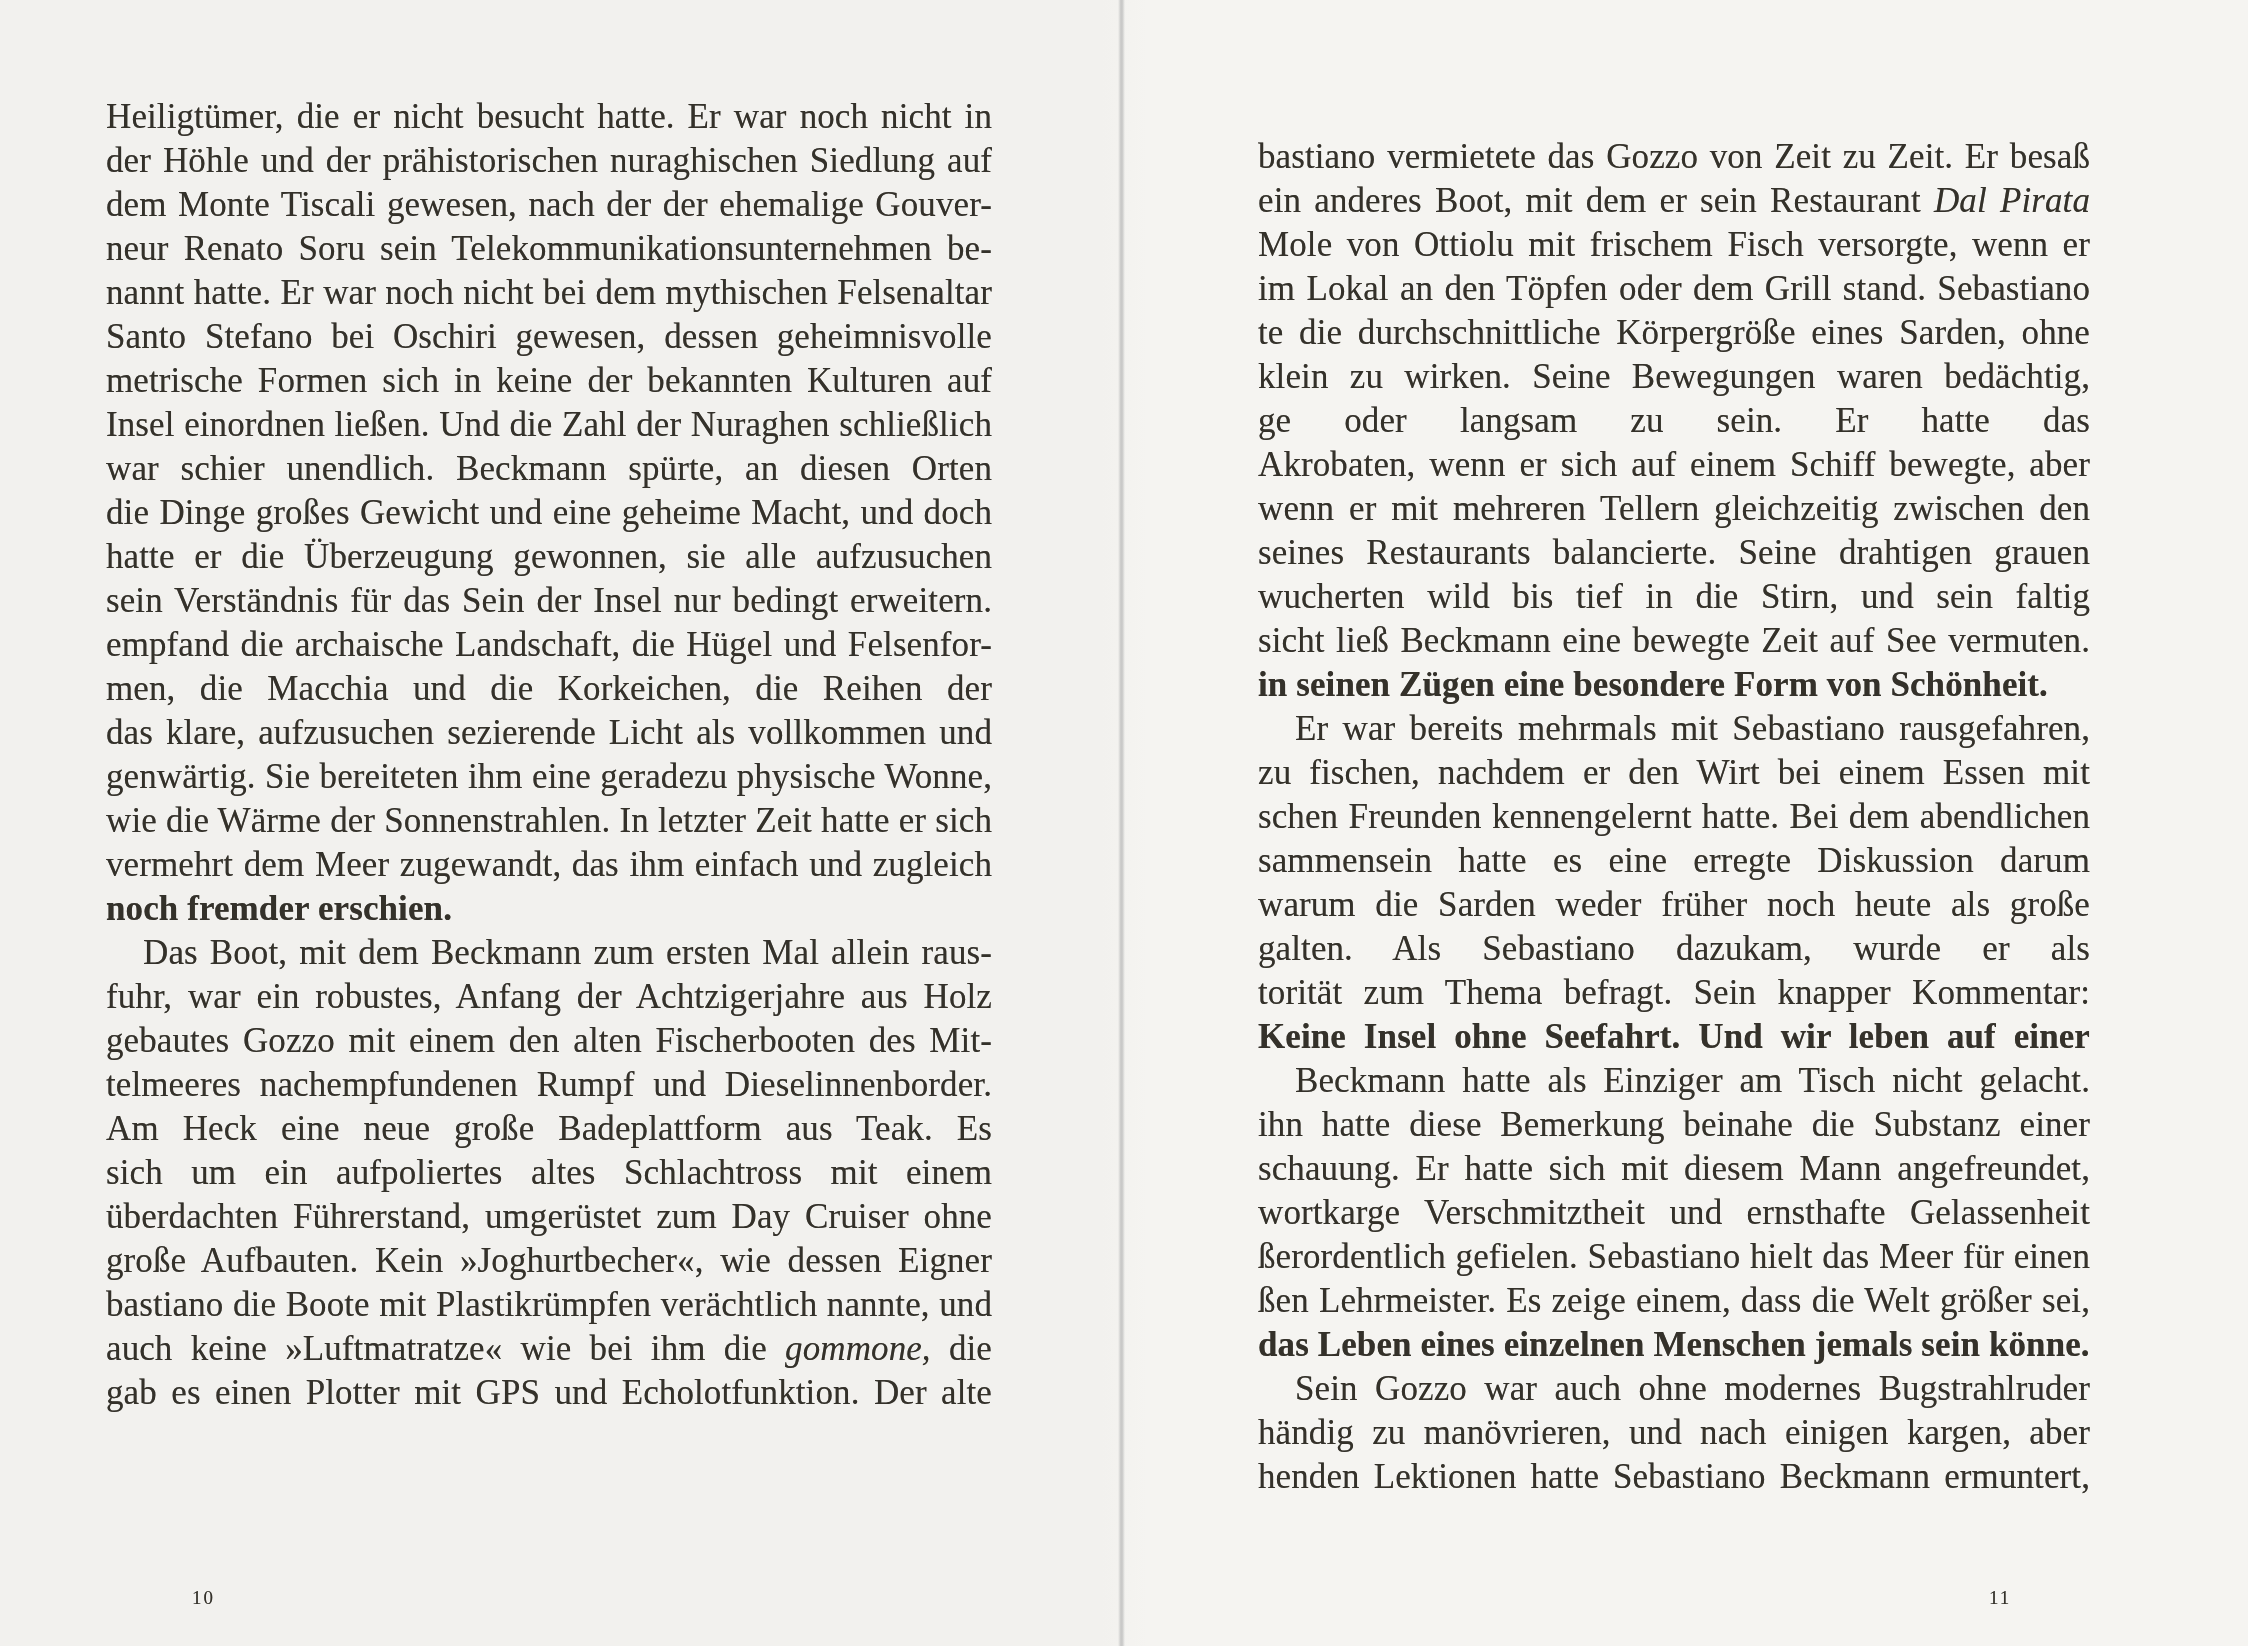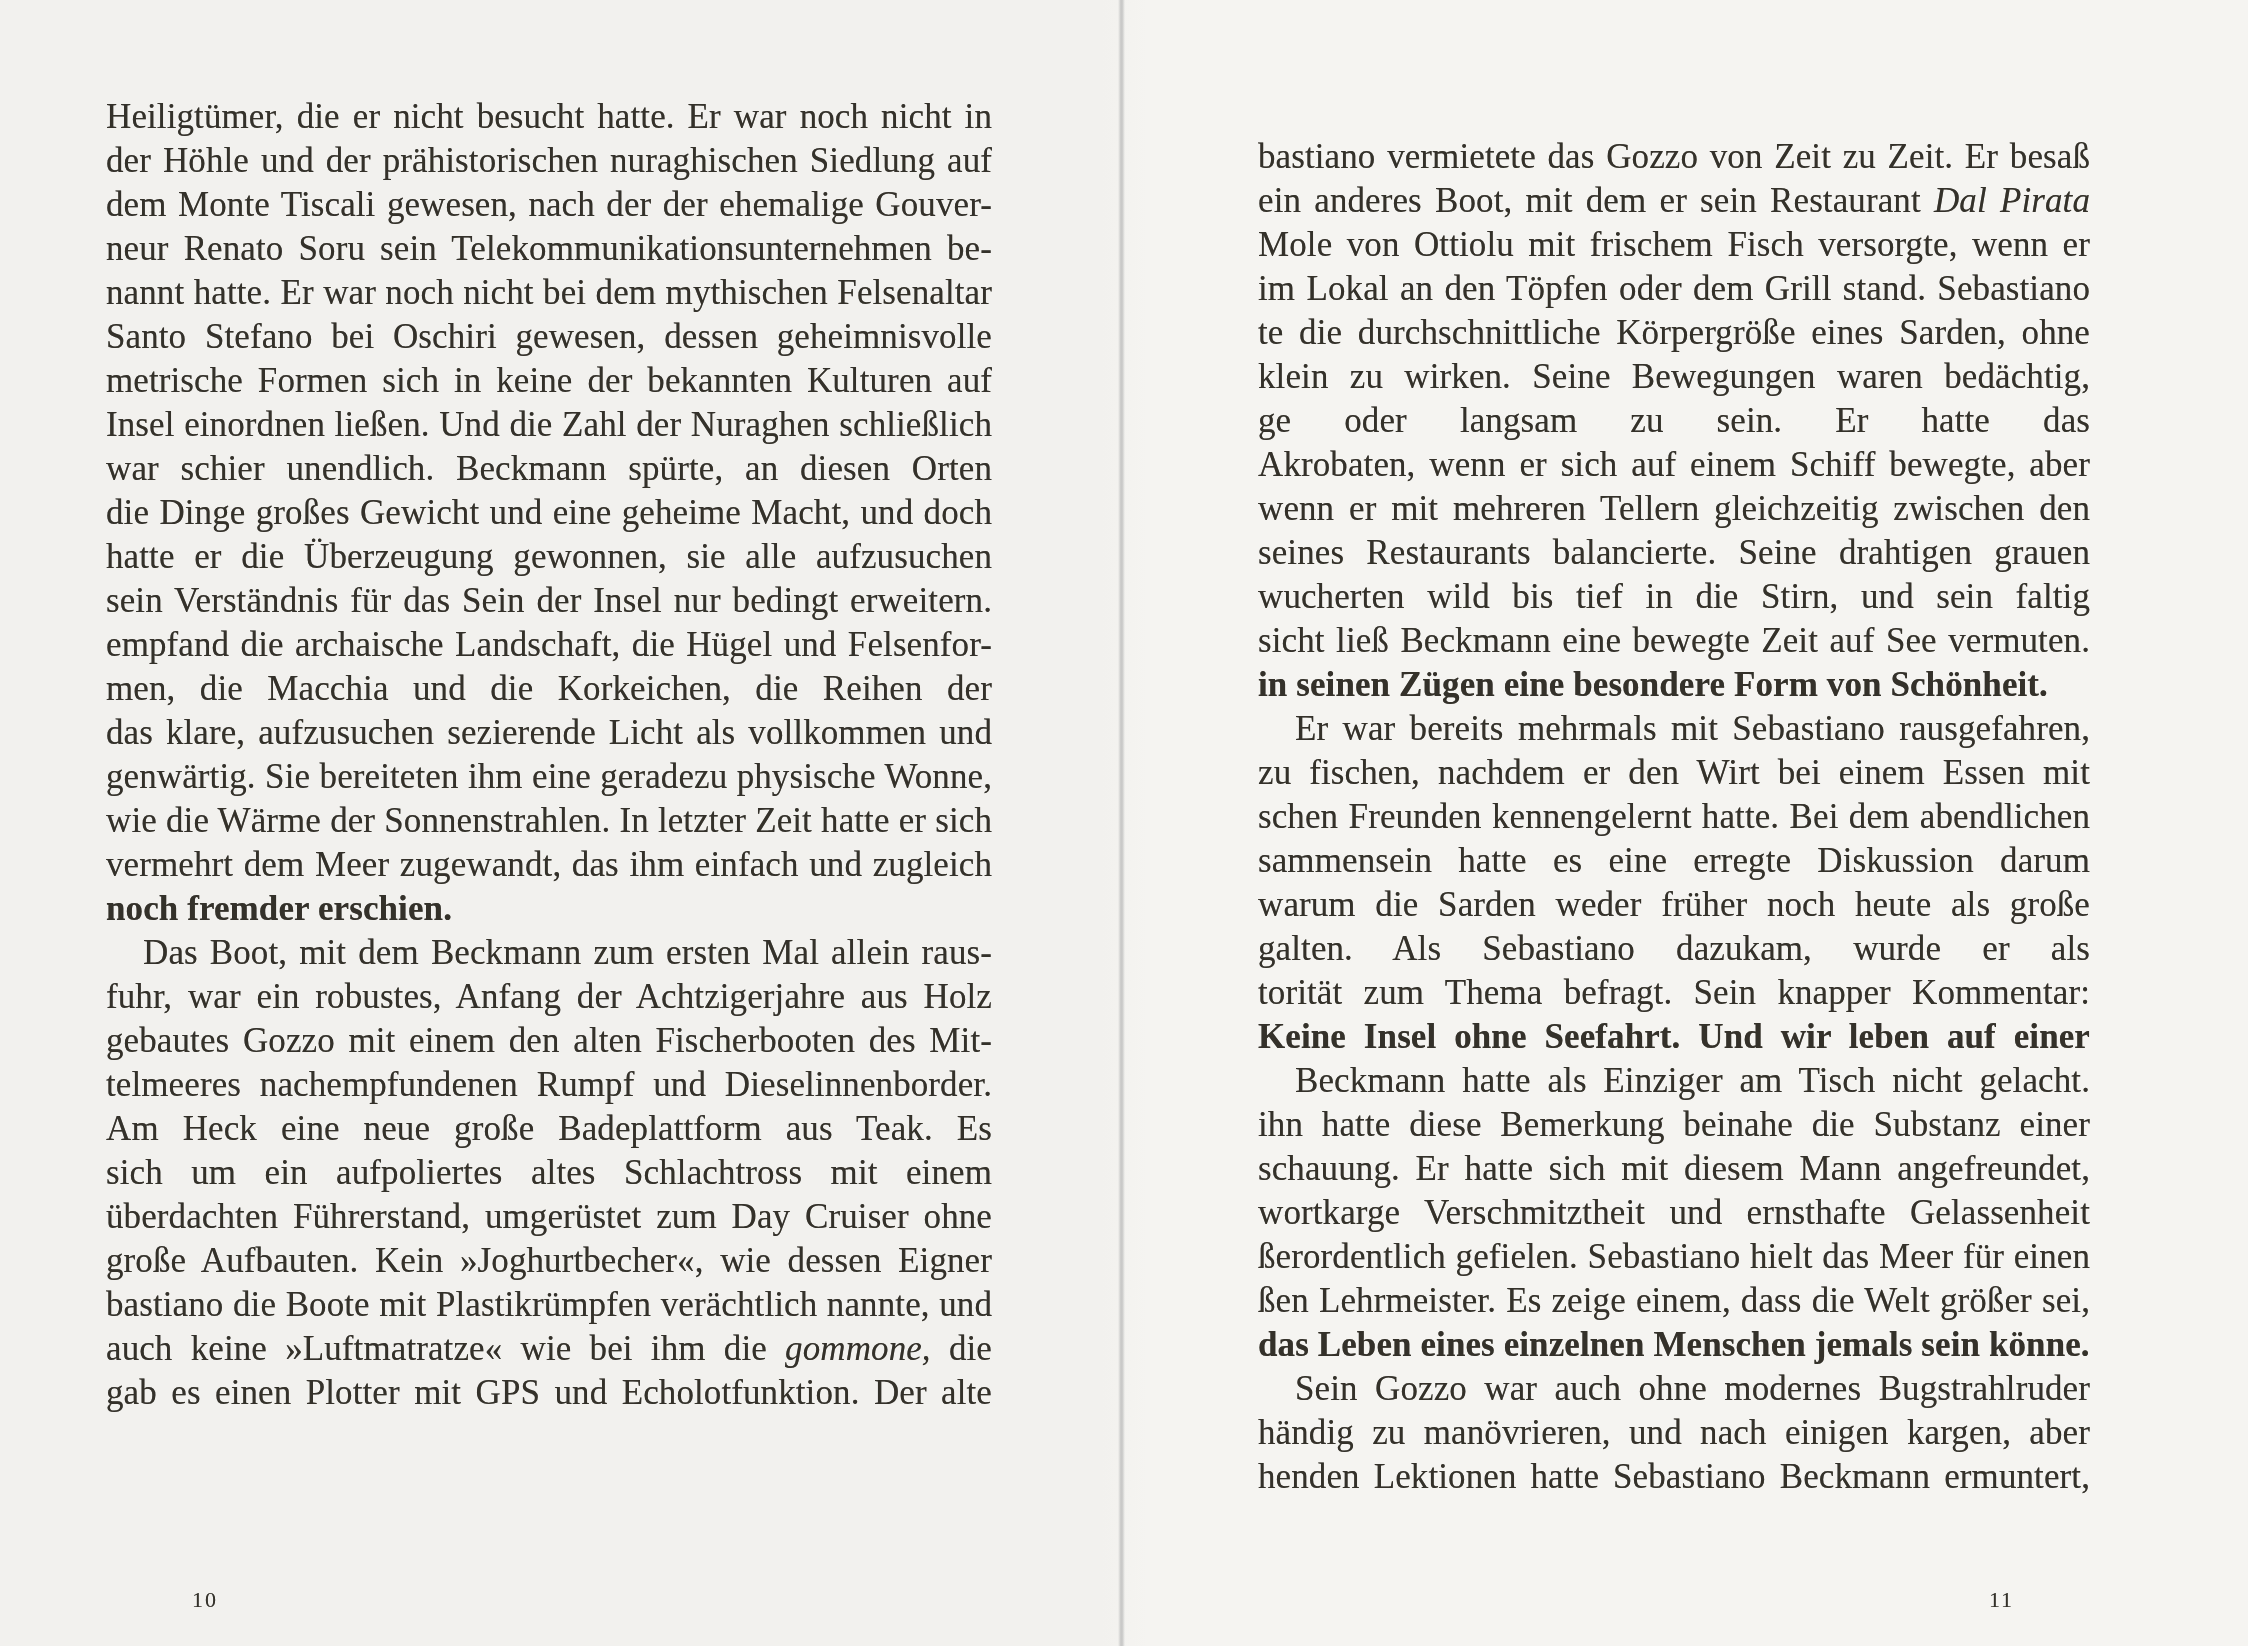--- a/index.html
+++ b/index.html
@@ -34,21 +34,21 @@
     overflow:hidden;
     text-align:justify;
     text-align-last:justify;
     white-space:normal;
   }
   .line.para-end{text-align-last:left;font-weight:bold;}
   .line.indent{text-indent:37px;}
   .line em{font-style:italic;}
   .pagenum{
     position:absolute;top:1587px;
-    font-size:22px;
+    font-size:19px;
     letter-spacing:1.9px;
     text-shadow:0 0 0.6px rgba(46,43,36,0.5);
   }
   .pagenum.left{left:192px;}
   .pagenum.right{left:1989px;text-align:right;}
 </style>
 </head>
 <body>
 
 <div class="spread">

